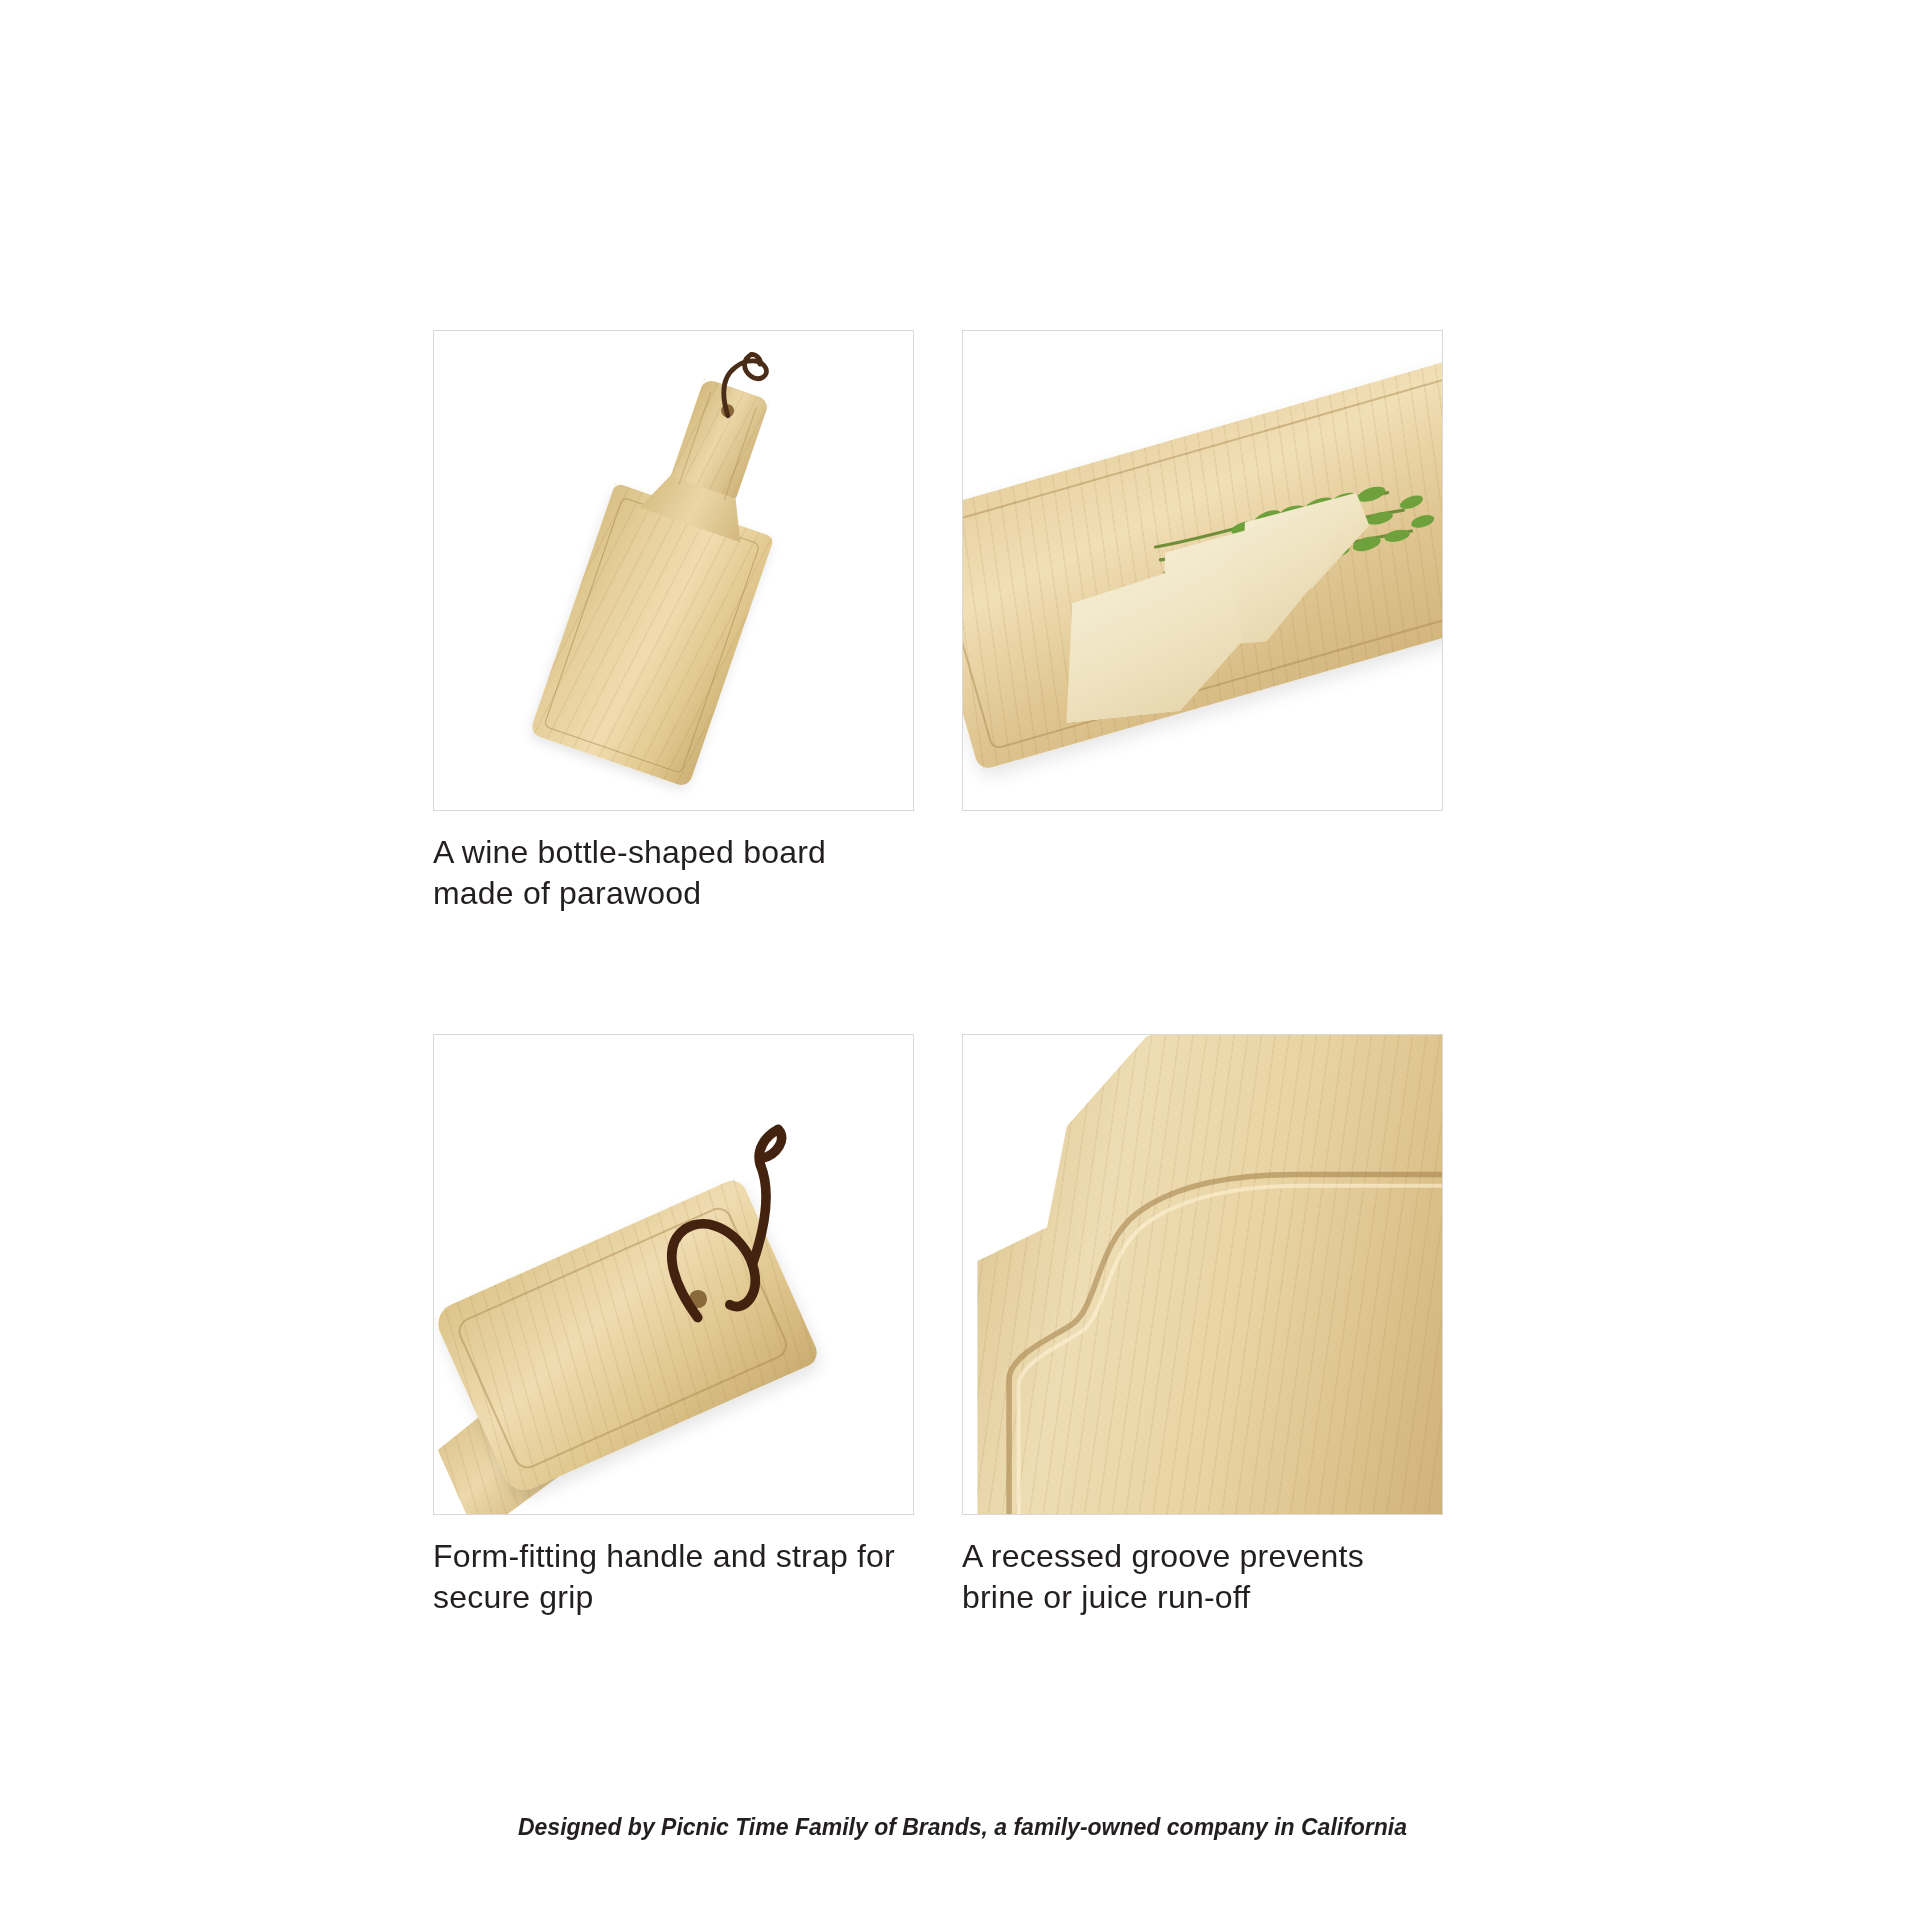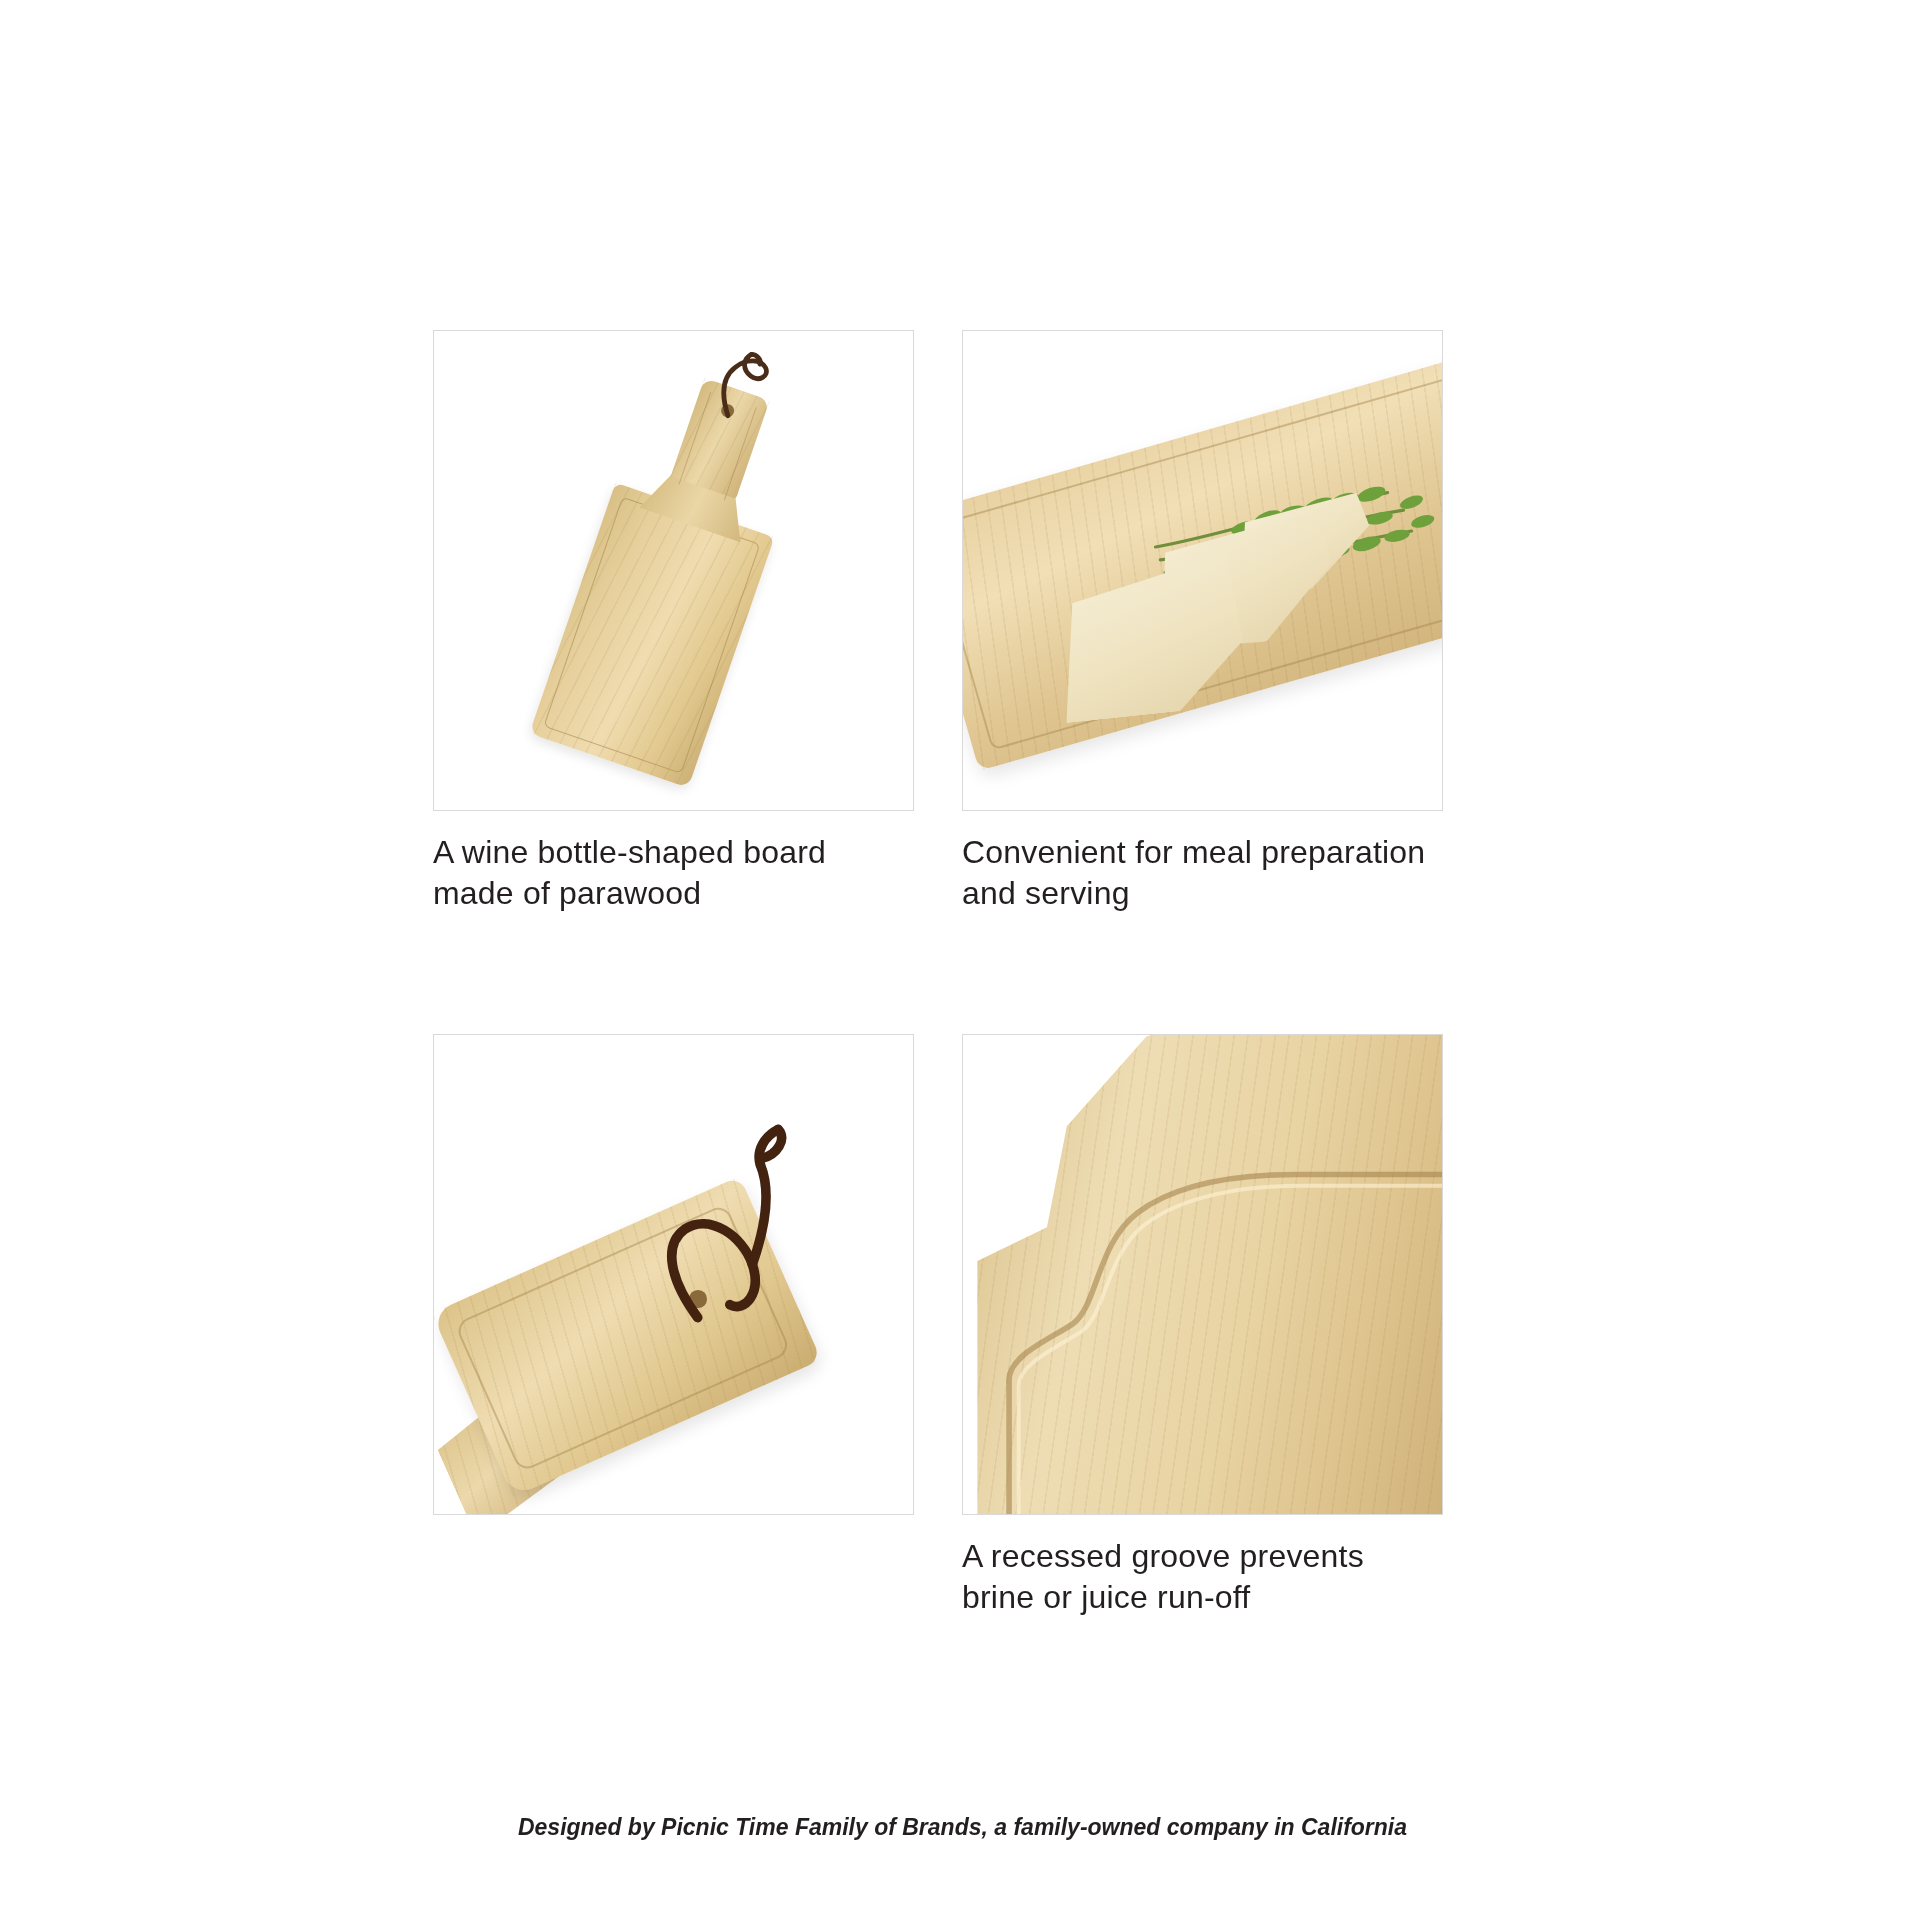--- a/index.html
+++ b/index.html
@@ -330,21 +330,20 @@
                   <ellipse cx="330" cy="64" rx="15" ry="7" transform="rotate(-20 330 64)"></ellipse>
                   <ellipse cx="344" cy="88" rx="15" ry="7" transform="rotate(-16 344 88)"></ellipse>
                 </g>
               </svg>
             </div>
             <div class="cheese c"></div>
             <div class="cheese b"></div>
             <div class="cheese a"></div>
           </div>
         </div>
-        <div class="caption">Convenient for meal preparation and serving</div>
       </div>
 
     </div>
 
     <div class="row-gap"></div>
 
     <div class="row">
 
       <div class="cell">
         <div class="photo">
@@ -359,20 +358,21 @@
             <div class="strap3">
               <svg viewBox="0 0 260 250" fill="none">
                 <path d="M78 242 C44 196, 34 152, 62 132 C92 112, 134 140, 146 176 C158 212, 136 236, 118 226" stroke="#43230f" stroke-width="12" stroke-linecap="round"></path>
                 <path d="M146 176 C162 130, 170 86, 156 52" stroke="#43230f" stroke-width="12" stroke-linecap="round"></path>
                 <path d="M156 52 C150 34, 162 16, 178 8" stroke="#43230f" stroke-width="12" stroke-linecap="round"></path>
                 <path d="M178 8 C190 20, 176 40, 158 44" stroke="#43230f" stroke-width="12" stroke-linecap="round"></path>
               </svg>
             </div>
           </div>
         </div>
+        <div class="caption">Form-fitting handle and strap for secure grip</div>
       </div>
 
       <div class="cell">
         <div class="photo">
           <div class="scene4">
             <div class="wood">
                 <div class="grain"></div>
               </div>
             <div class="groove">
               <svg viewBox="0 0 620 700" fill="none" preserveAspectRatio="none">

